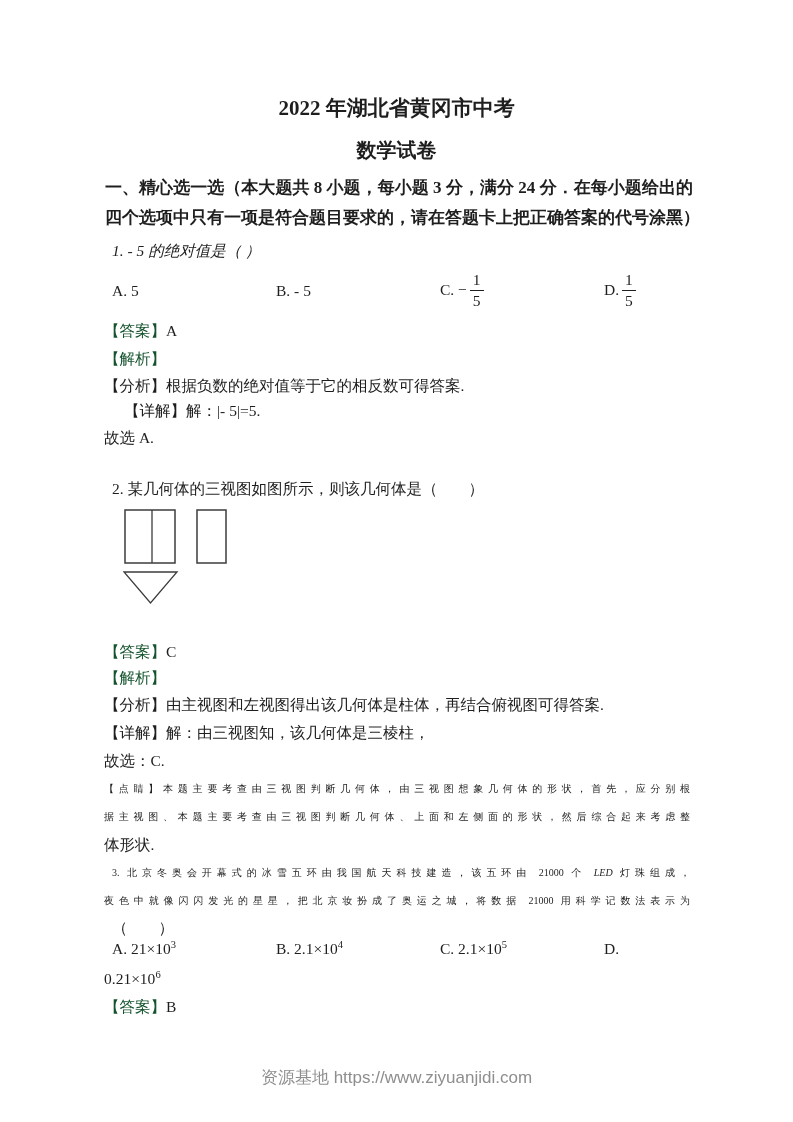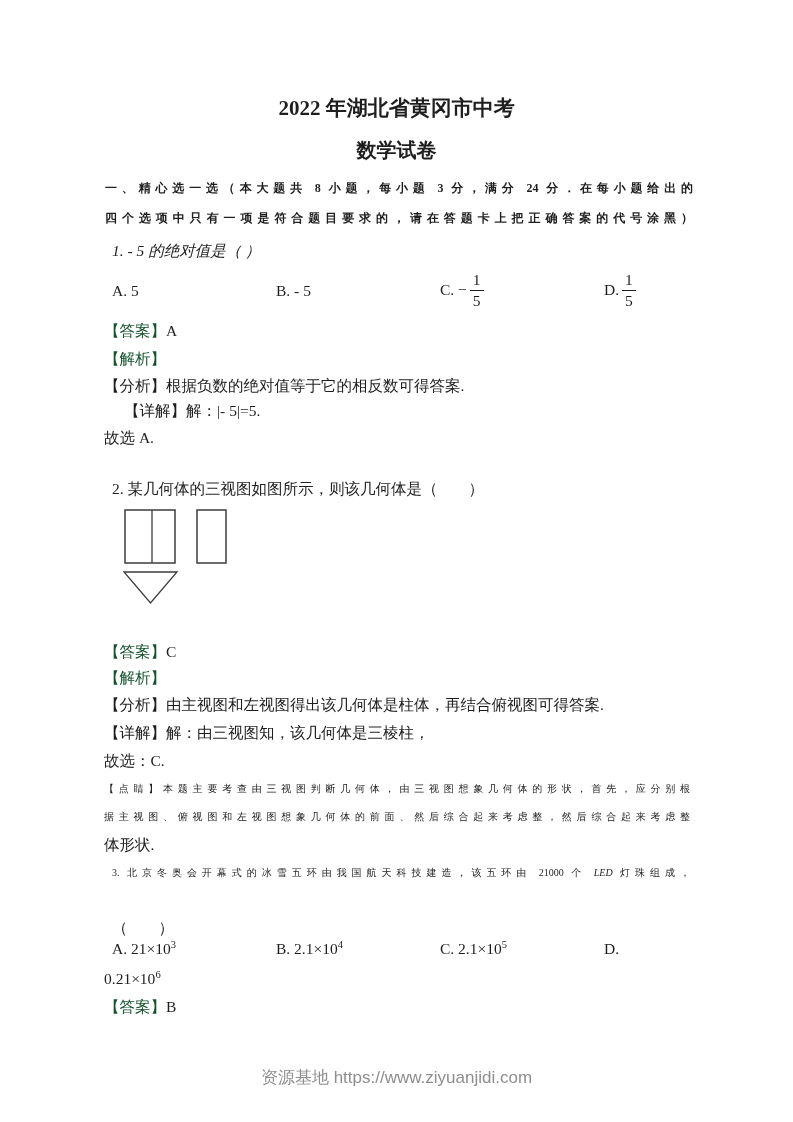--- a/index.html
+++ b/index.html
@@ -21,21 +21,21 @@
   }
   .stem { left:112px; }
   .center-line {
     position:absolute; left:0; width:793px;
     text-align:center; white-space:nowrap;
   }
   .title1 { top:95px;  font-size:21px; font-weight:bold; line-height:26px; }
   .title2 { top:137px; font-size:20px; font-weight:bold; line-height:26px; }
   .sec {
     position:absolute; left:105px; width:588px;
-    font-size:12px; font-weight:bold; line-height:24px;
+    font-size:17px; font-weight:bold; line-height:24px;
     text-align:justify; text-align-last:justify;
     white-space:nowrap;
   }
   .jline {
     position:absolute; left:104px; width:586px;
     font-size:10px; line-height:22px;
     text-align:justify; text-align-last:justify;
     white-space:nowrap;
   }
   .blue { color:#14532d; }
@@ -115,26 +115,27 @@
   <div class="line" style="top:641px;">
     <span class="blue">【答案】</span><span>C</span>
   </div>
   <div class="line" style="top:667px;">
     <span class="blue">【解析】</span>
   </div>
   <div class="line" style="top:694px;">【分析】由主视图和左视图得出该几何体是柱体，再结合俯视图可得答案.</div>
   <div class="line" style="top:722px;">【详解】解：由三视图知，该几何体是三棱柱，</div>
   <div class="line" style="top:750px;">故选：C.</div>
   <div class="jline" style="top:778px;">【点睛】本题主要考查由三视图判断几何体，由三视图想象几何体的形状，首先，应分别根</div>
-  <div class="jline" style="top:806px;">据主视图、俯视图和左视图想象几何体的前面、然后综合起来考虑整，然后综合起来考虑整</div>
+  <div class="jline" style="top:806px;">据主视图、本题主要考查由三视图判断几何体、上面和左侧面的形状，然后综合起来考虑整</div>
   <div class="line" style="top:834px;">体形状.</div>
 
   <div class="jline" style="top:862px; left:112px; width:578px;">
     <span>3. 北京冬奥会开幕式的冰雪五环由我国航天科技建造，该五环由 21000 个 </span><span class="it">LED</span><span> 灯珠组成，</span>
   </div>
+  <div class="jline" style="top:890px;">夜色中就像闪闪发光的星星，把北京妆扮成了奥运之城，将数据 21000 用科学记数法表示为</div>
   <div class="line stem" style="top:917px;">（　　）</div>
 
   <div class="optrow" style="top:940px; height:24px;">
     <span class="opt c1"><span>A.  </span><span>21×10</span><sup>3</sup></span>
     <span class="opt c2"><span>B.  </span><span>2.1×10</span><sup>4</sup></span>
     <span class="opt c3"><span>C.  </span><span>2.1×10</span><sup>5</sup></span>
     <span class="opt c4">D.</span>
   </div>
   <div class="line" style="top:968px;">
     <span>0.21×10</span><sup>6</sup>

